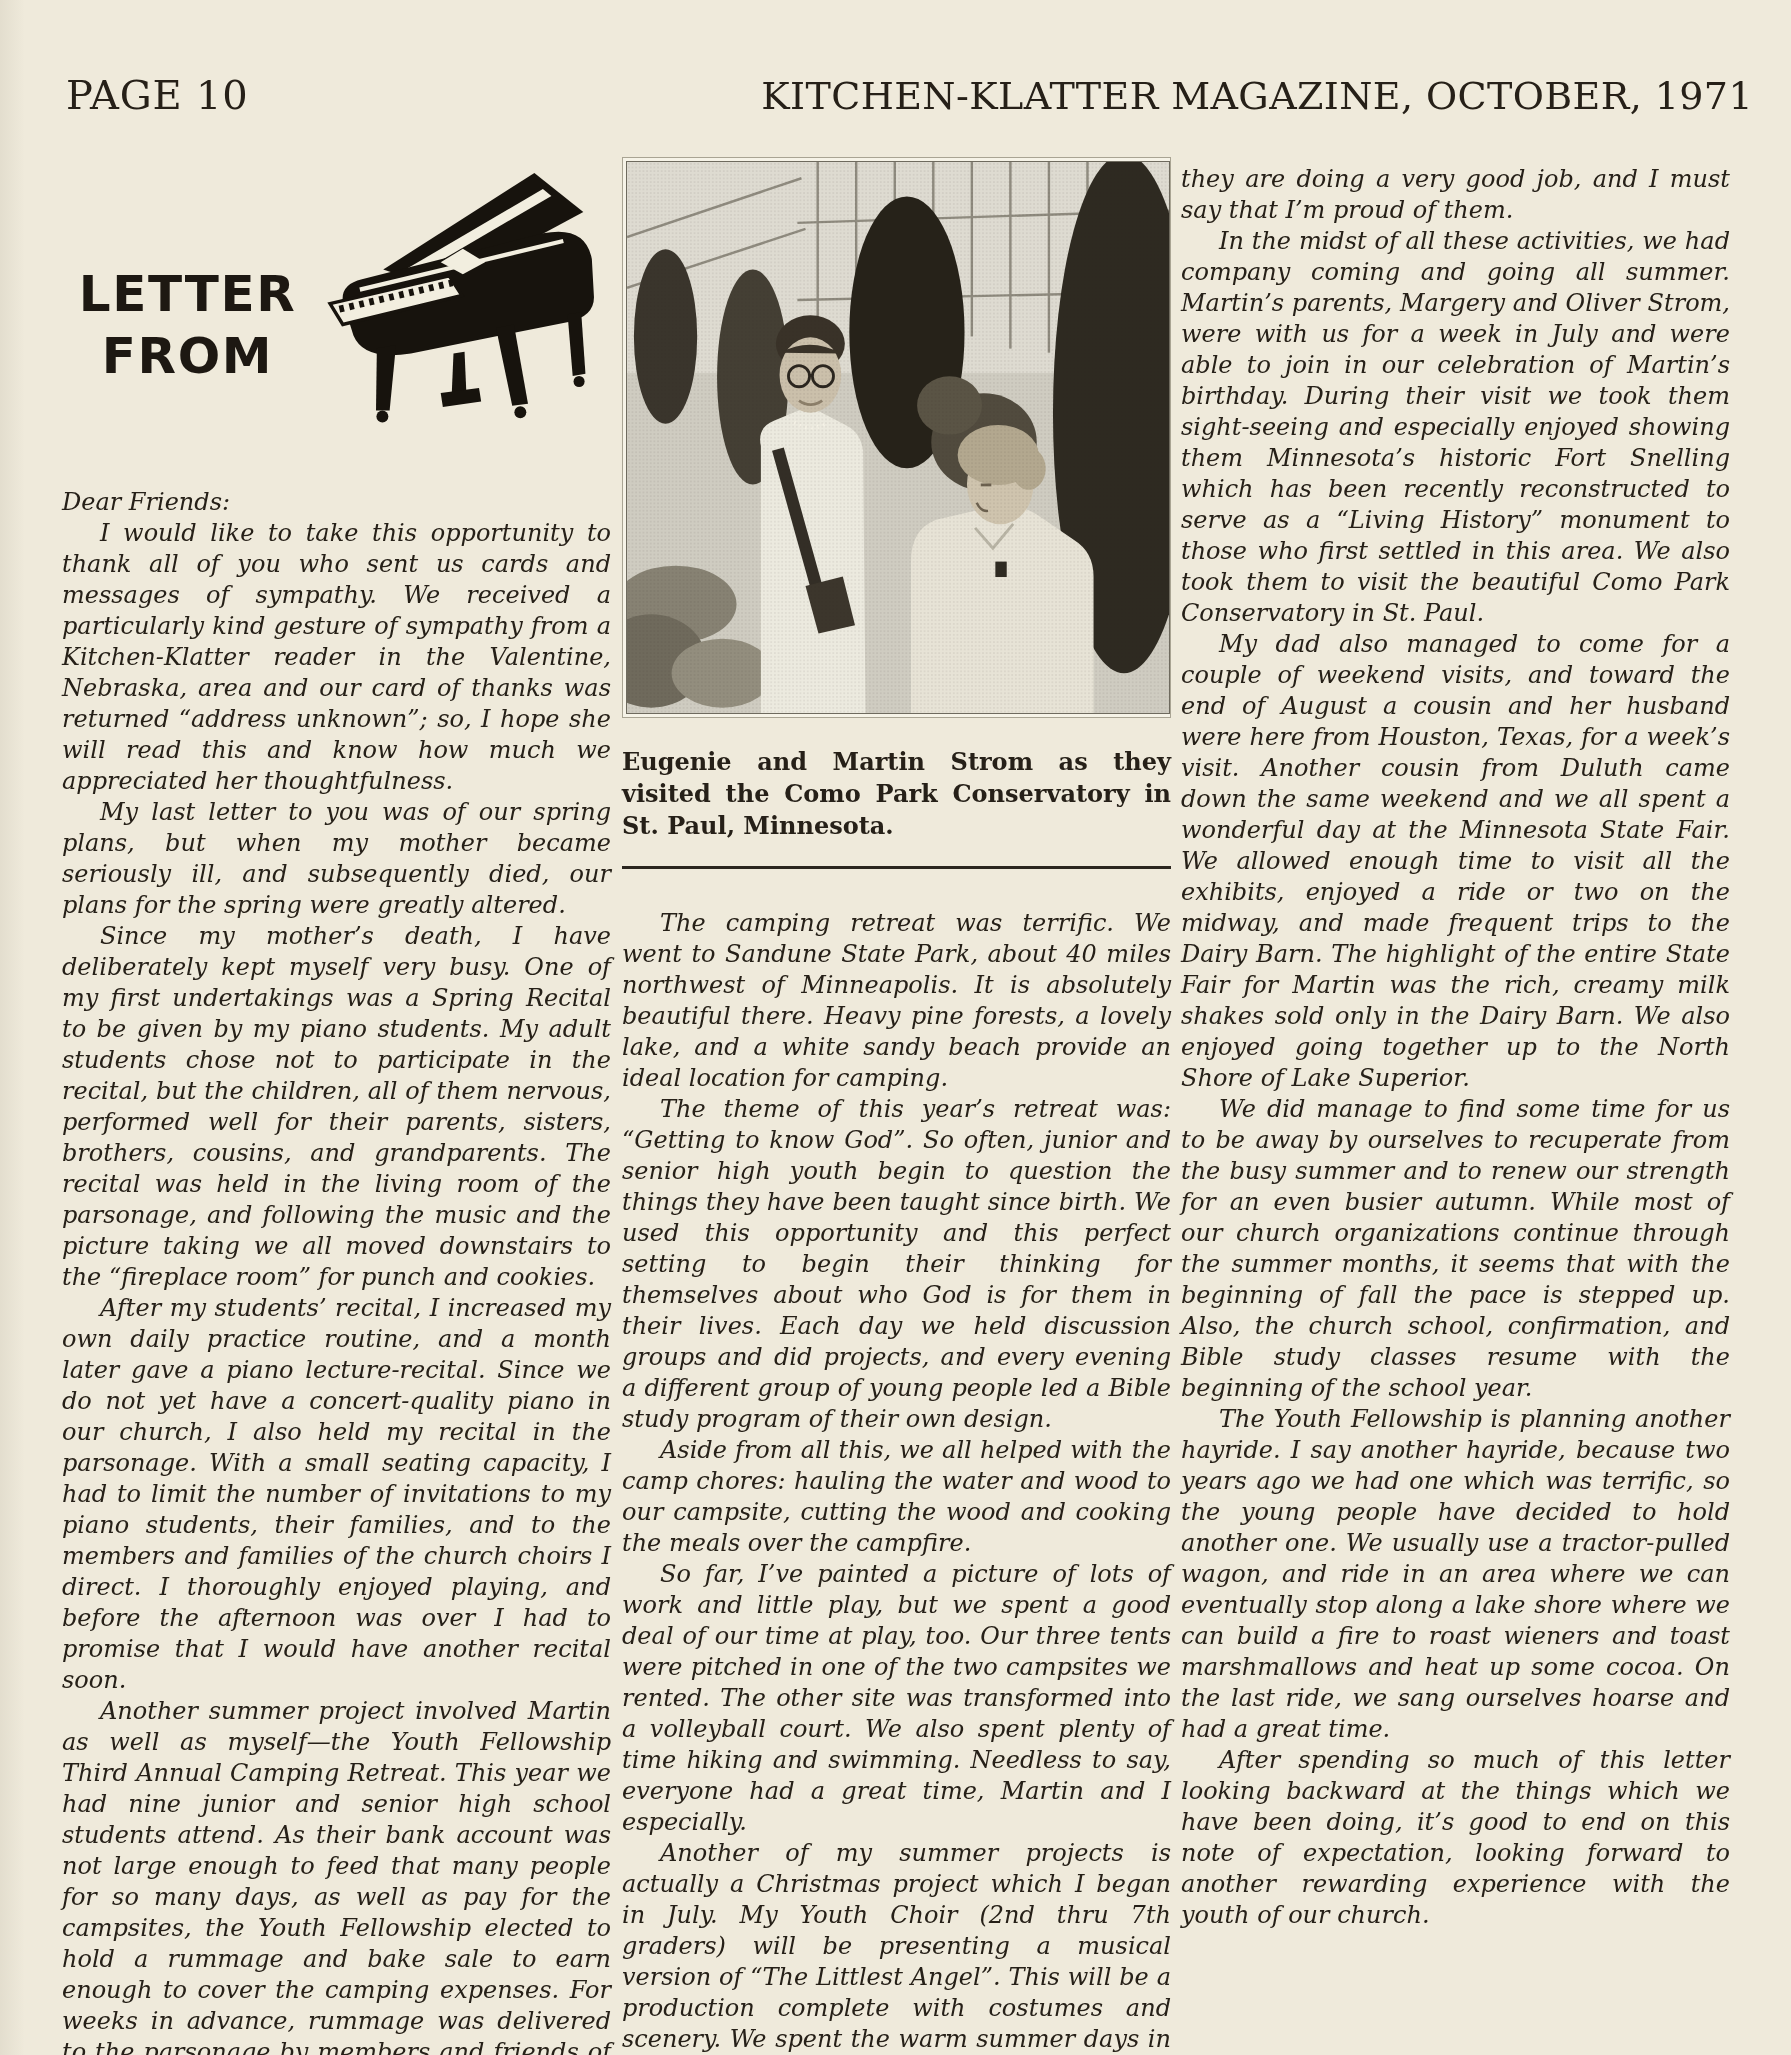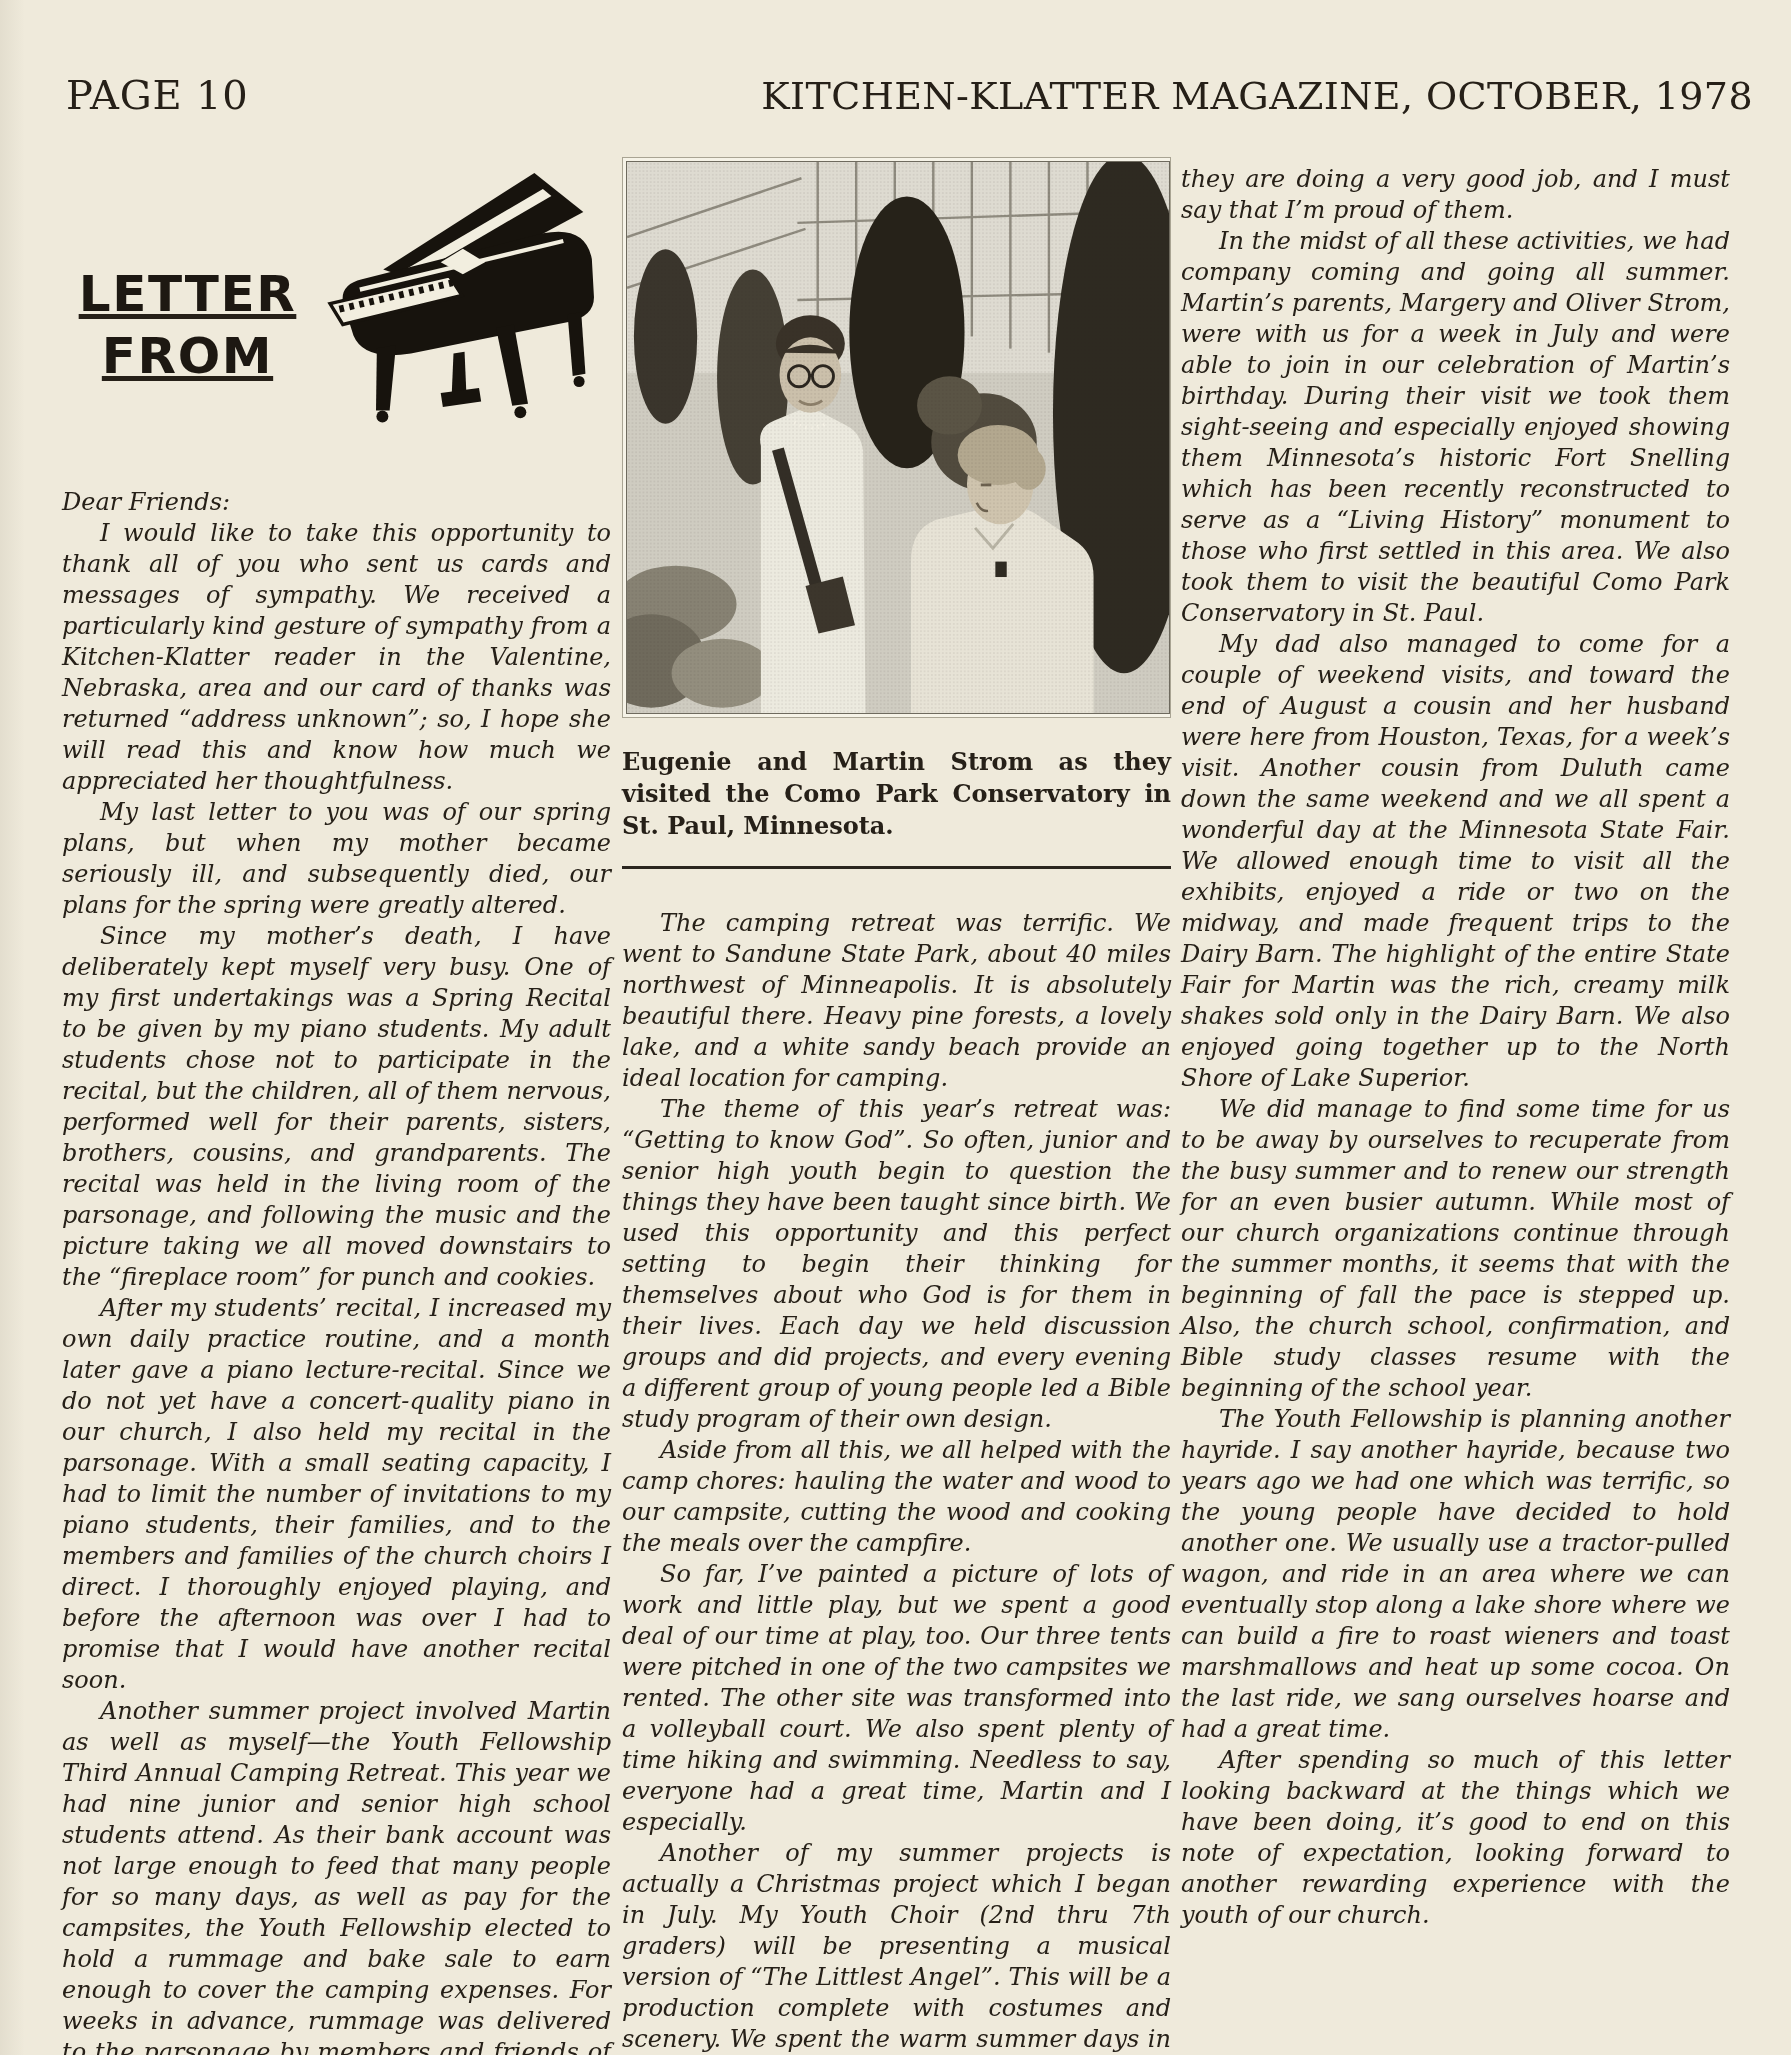--- a/index.html
+++ b/index.html
@@ -22,21 +22,21 @@
   .col-left{left:62px;top:214px;}
   .col-middle{left:622px;top:157px;}
   .col-right{left:1181px;top:164px;}
   .para, .salutation{
     font-size:24px;line-height:31px;margin:0;text-align:justify;font-style:italic;
   }
   .para{text-indent:38px;}
   .para.no-indent{text-indent:0;}
   .salutation{text-align:left;}
   
-  .letterhead{display:flex;align-items:flex-start;height:269px;margin-bottom:4.1px;text-decoration:underline;}
+  .letterhead{display:flex;align-items:flex-start;height:269px;margin-bottom:4.1px;}
   .letterhead-title{
     width:251px;margin-top:49px;
     font-family:"DejaVu Sans", sans-serif;font-weight:bold;
     font-size:50px;line-height:62px;letter-spacing:1.6px;
     text-align:center;color:#1d1812;
   }
   .piano-wrap{flex:1;margin-top:-53px;}
   .piano-wrap svg{width:100%;height:auto;}
   
   .photo-frame{background:#f6f3e7;padding:2.5px;border:1.2px solid #a9a493;}
@@ -47,21 +47,21 @@
   .caption-rule{border:none;border-top:3.3px solid #2b261f;margin:21.4px 0 0 0;}
   .mid-paras{margin-top:39px;}
 </style>
 </head>
 <body>
 
 <div class="page">
 
   <div class="header">
     <span class="page-number">PAGE 10</span>
-    <span class="magazine-title">KITCHEN-KLATTER MAGAZINE, OCTOBER, 1978</span>
+    <span class="magazine-title">KITCHEN-KLATTER MAGAZINE, OCTOBER, 1971</span>
   </div>
 
   <div class="col col-left">
     <div class="letterhead">
       <div class="letterhead-title">
         <div>LETTER</div>
         <div>FROM</div>
       </div>
       <div class="piano-wrap">
         <svg viewBox="0 0 700 640" xmlns="http://www.w3.org/2000/svg">

